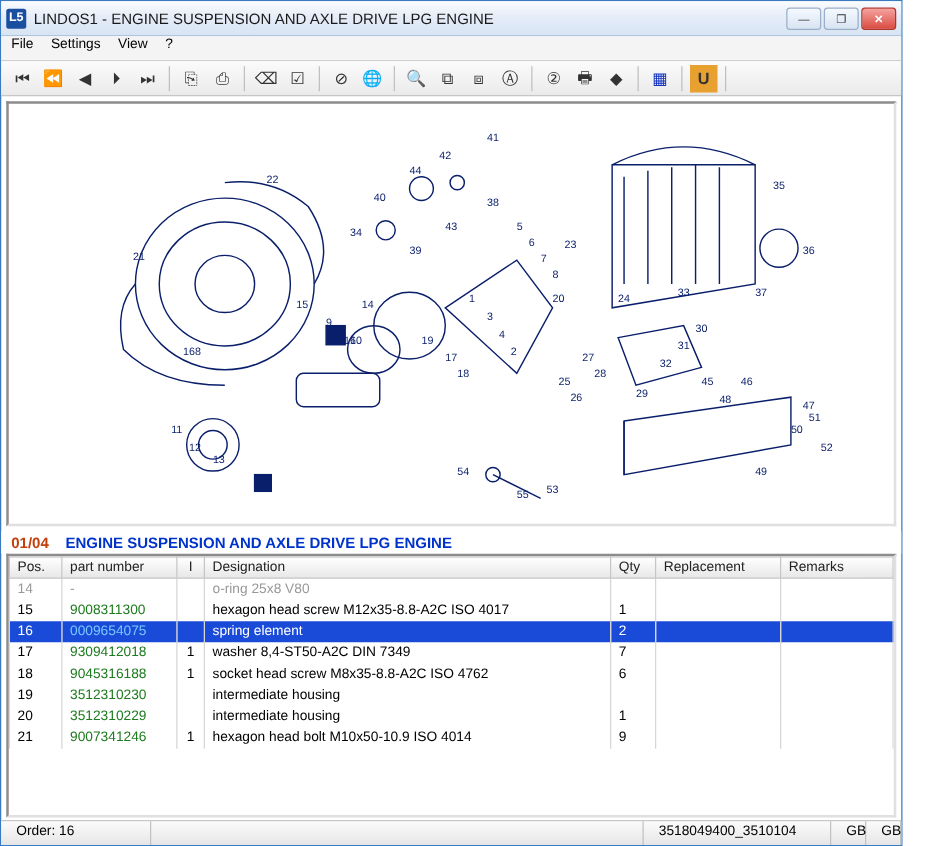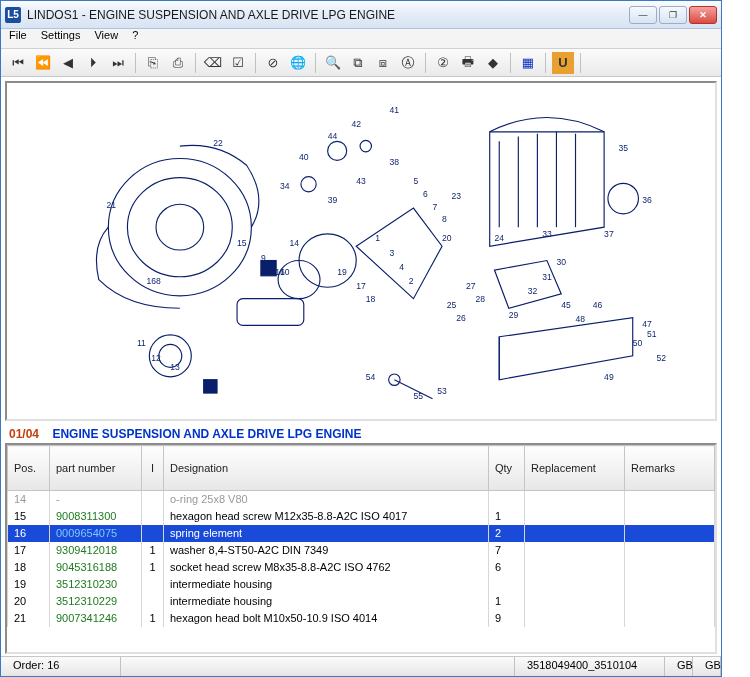--- a/index.html
+++ b/index.html
@@ -15,21 +15,21 @@
   .menubar span { cursor:pointer; }
   .toolbar { height:28px; background:linear-gradient(#fbfbfb,#eaeaea); border-bottom:1px solid #c7c7c7; display:flex; align-items:center; padding:0 6px; gap:3px; }
   .tbtn { width:22px; height:22px; border:1px solid transparent; display:flex; align-items:center; justify-content:center; font-size:13px; color:#333; cursor:pointer; }
   .tsep { width:1px; height:20px; background:#c0c0c0; margin:0 3px; }
   .diagram { flex:0 0 340px; background:#fff; border:2px inset #e0e0e0; margin:4px; padding:6px; overflow:hidden; position:relative;}
   .diagram svg { width:100%; height:100%; }
   .section-hdr { padding:2px 8px; font-weight:bold; font-size:12px; color:#0033cc; background:#fff;}
   .section-hdr .code { color:#c2410c; margin-right:10px; }
   .grid-wrap { flex:1; overflow:hidden; border:2px inset #e0e0e0; margin:0 4px 2px; display:flex; flex-direction:column; }
   table { width:100%; border-collapse:collapse; font-size:11px; }
-  thead th { background:linear-gradient(#fefefe,#e7e7e7); border:1px solid #c5c5c5; text-align:left; padding:16px 6px; font-weight:normal; color:#222; }
+  thead th { background:linear-gradient(#fefefe,#e7e7e7); border:1px solid #c5c5c5; text-align:left; padding:2px 6px; font-weight:normal; color:#222; }
   tbody td { border-left:1px solid #d6d6d6; border-right:1px solid #d6d6d6; padding:1px 6px; line-height:15px; }
   tbody tr { background:#fff; }
   .col-pos{width:42px;} .col-part{width:92px;} .col-i{width:22px;text-align:center;} .col-des{} .col-qty{width:36px;} .col-repl{width:100px;} .col-rem{width:90px;}
   .part-num { color:#1e7a1e; }
   tr.sel td { background:#1a4bd8; color:#fff; }
   tr.sel .part-num { color:#7ac8ff; }
   tr.cut td { color:#999; }
   .statusbar { height:20px; background:linear-gradient(#fbfbfb,#e6e6e6); border-top:1px solid #c7c7c7; display:flex; font-size:11px; }
   .statusbar .cell { border-right:1px solid #c2c2c2; padding:2px 12px; }
   .statusbar .flex { flex:1; }

